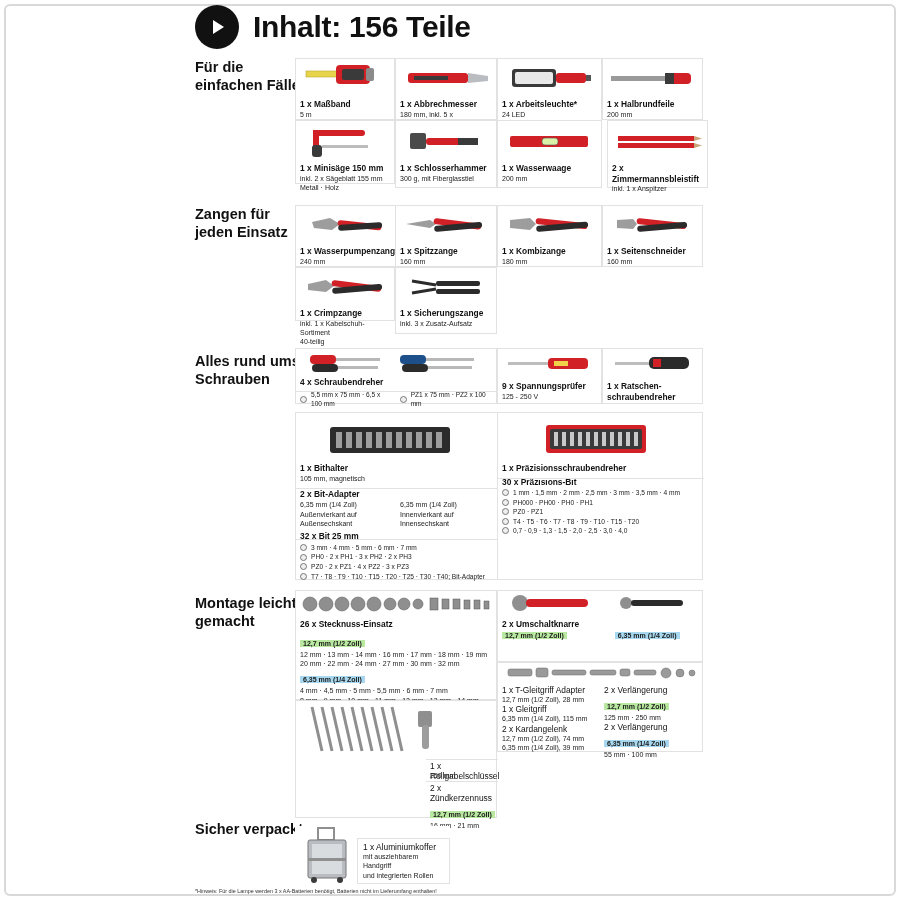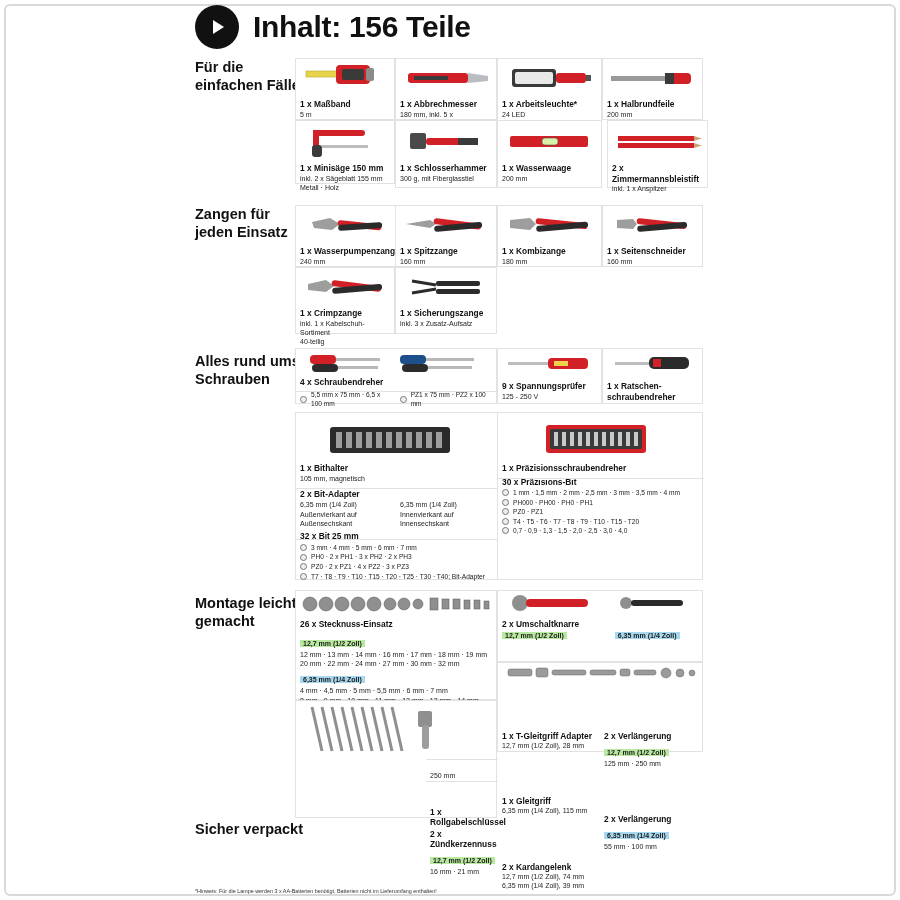--- a/index.html
+++ b/index.html
@@ -24,21 +24,21 @@
   
   .sec-title { position:absolute; left:195px; font-size:14.5px; font-weight:bold; line-height:1.25; color:#111; }
 
   
   .card { position:absolute; border:1px solid #e2e2e2; background:#fff; }
   .card .title { font-size:8.4px; font-weight:bold; color:#111; padding:2px 4px 0 4px; line-height:1.25; }
   .card .sub { font-size:7px; color:#222; padding:0 4px 3px 4px; line-height:1.3; }
 
   .divline { position:absolute; background:#e2e2e2; height:1px; }
 
-  .lbl { font-size:8.4px; font-weight:bold; color:#111;margin-top:46px; }
+  .lbl { font-size:8.4px; font-weight:normal; color:#111; }
   .sml { font-size:7px; color:#222; line-height:1.35; }
 
   .hl-green { background:#b9e8a0; padding:0 3px; font-size:7px; font-weight:bold; display:inline-block; }
   .hl-blue  { background:#a8d8ef; padding:0 3px; font-size:7px; font-weight:bold; display:inline-block; }
 
   .bitline { display:flex; align-items:center; gap:4px; font-size:6.6px; line-height:1.45; }
   .bitline .dot { width:7px; height:7px; border-radius:50%; border:1px solid #777; background:#efefef; flex:none; }
 
   .footnote { position:absolute; left:195px; bottom:6px; font-size:5.4px; color:#333; }
 </style>
@@ -203,21 +203,21 @@
       <svg width="101" height="38" viewBox="0 0 101 38">
         <path d="M14 14 L30 13 L34 18 L30 23 L14 22 Z" fill="#9d9d9d"></path>
         <rect x="34" y="12" width="50" height="6" rx="3" fill="#d12026" transform="rotate(6 34 12)"></rect>
         <rect x="34" y="20" width="50" height="6" rx="3" fill="#2b2b2b" transform="rotate(-5 34 20)"></rect>
       </svg>
     </div>
     <div class="title">1 x Seitenschneider</div>
     <div class="sub">160 mm</div>
   </div>
 
-  <div class="card" style="left:295px;top:267px;width:100px;height:67px">
+  <div class="card" style="left:295px;top:267px;width:100px;height:54px">
     <div style="height:38px">
       <svg width="100" height="38" viewBox="0 0 100 38">
         <path d="M12 16 L30 12 L38 18 L30 24 L12 22 Z" fill="#9d9d9d"></path>
         <rect x="36" y="12" width="50" height="6" rx="3" fill="#d12026" transform="rotate(7 36 12)"></rect>
         <rect x="36" y="20" width="50" height="6" rx="3" fill="#2b2b2b" transform="rotate(-5 36 20)"></rect>
       </svg>
     </div>
     <div class="title">1 x Crimpzange</div>
     <div class="sub" style="white-space:pre-line">inkl. 1 x Kabelschuh-Sortiment
 40-teilig</div>
@@ -501,15 +501,32 @@
     <div class="divline" style="left:130px;top:80px;width:72px"></div>
     <div style="position:absolute;left:134px;top:82px">
       <div class="lbl">2 x Zündkerzennuss</div>
       <span class="hl-green">12,7 mm (1/2 Zoll)</span>
       <div class="sml">16 mm · 21 mm</div>
     </div>
   </div>
 
   <div class="sec-title" style="top:820px;white-space:pre-line">Sicher verpackt</div>
 
+  <div class="card" style="left:295px;top:826px;width:155px;height:60px;border:none">
+    <div style="position:absolute;left:5px;top:0;width:54px;height:58px">
+      <svg width="54" height="58" viewBox="0 0 54 58">
+        <rect x="18" y="2" width="16" height="12" fill="none" stroke="#8f8f8f" stroke-width="2"></rect>
+        <rect x="8" y="14" width="38" height="38" rx="2" fill="#b9bcc0" stroke="#777" stroke-width="1"></rect>
+        <rect x="12" y="18" width="30" height="30" fill="#d9dcdf"></rect>
+        <rect x="8" y="32" width="38" height="3" fill="#8f8f8f"></rect>
+        <circle cx="14" cy="54" r="3" fill="#3a3a3a"></circle>
+          <circle cx="40" cy="54" r="3" fill="#3a3a3a"></circle>
+      </svg>
+    </div>
+    <div style="position:absolute;left:62px;top:12px;border:1px solid #e2e2e2;padding:3px 5px;width:93px">
+      <div class="lbl">1 x Aluminiumkoffer</div>
+      <div class="sml" style="white-space:pre-line">mit ausziehbarem Handgriff
+und integrierten Rollen</div>
+    </div>
+  </div>
 
   <div class="footnote">*Hinweis: Für die Lampe werden 3 x AA-Batterien benötigt, Batterien nicht im Lieferumfang enthalten!</div>
 </div>
 
 </body></html>

